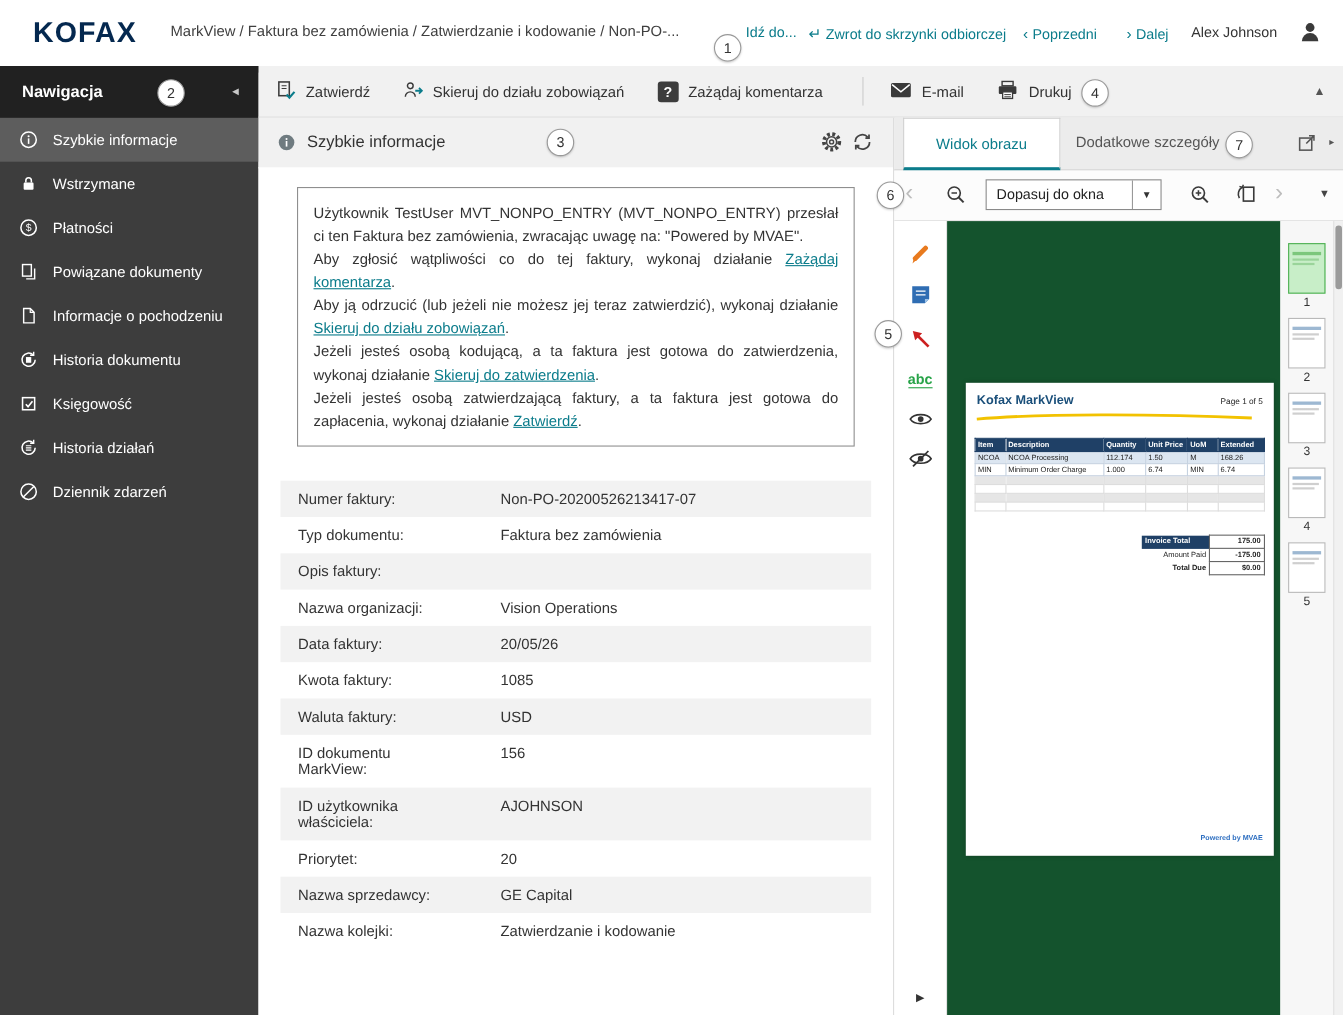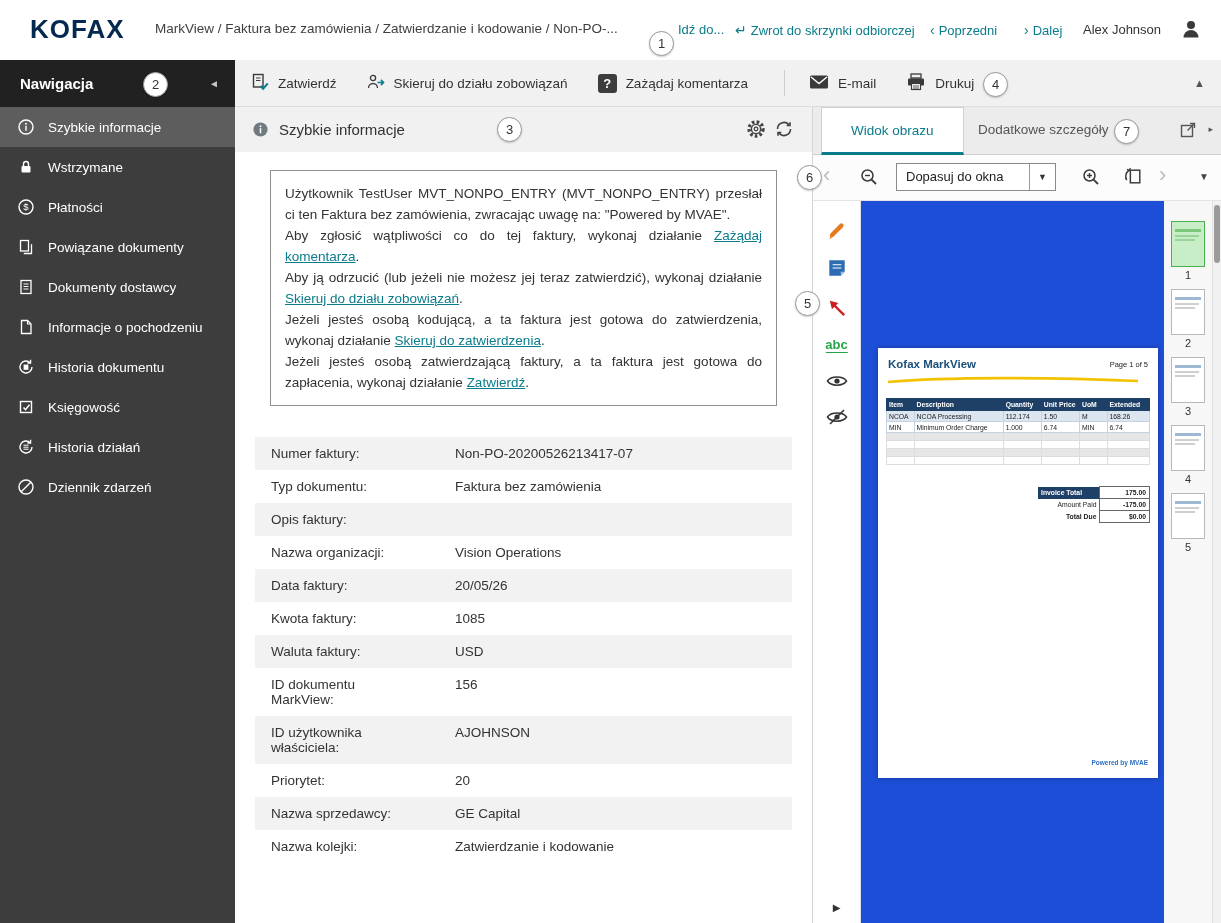--- a/index.html
+++ b/index.html
@@ -82,21 +82,21 @@
   .vt-rotate{position:absolute;left:310px;top:11px;width:21px;height:21px;cursor:pointer;}
   .vt-fwd{position:absolute;left:346px;top:7px;font-size:22px;color:#bdbdbd;cursor:pointer;}
   .vt-caret{position:absolute;left:386px;top:16px;font-size:10px;color:#444;cursor:pointer;}
 
   .vbody{position:absolute;left:0;top:94px;right:0;bottom:0;}
   .anno{position:absolute;left:0;top:0;width:48px;bottom:0;background:#fff;border-right:1px solid #e2e2e2;box-sizing:border-box;}
   .aicon{position:absolute;left:50%;transform:translateX(-50%);width:22px;height:22px;cursor:pointer;}
   .abc-label{font-size:13px;font-weight:bold;color:#27a348;border-bottom:1.5px solid #27a348;width:auto;height:auto;}
   .anno-expand{position:absolute;left:50%;transform:translateX(-50%);bottom:10px;font-size:10px;color:#333;cursor:pointer;}
 
-  .docarea{position:absolute;left:48px;top:0;right:57px;bottom:0;background:#1d4ed8;}
+  .docarea{position:absolute;left:48px;top:0;right:57px;bottom:0;background:#14532d;}
   .page{position:absolute;left:17px;top:147px;width:280px;height:430px;background:#fff;box-shadow:0 0 5px rgba(0,0,0,.3);}
   .brand{position:absolute;left:10px;top:10px;font-size:11.5px;font-weight:bold;color:#1a4f7a;}
   .swoosh{position:absolute;left:8px;top:24px;}
   .pagelabel{position:absolute;right:10px;top:12px;font-size:7.5px;color:#222;}
   .inv-table{position:absolute;left:8px;top:50px;width:264px;border-collapse:collapse;font-size:6.8px;table-layout:fixed;}
   .inv-table th{background:var(--tblblue);color:#fff;font-weight:bold;padding:2px;text-align:left;border:1px solid var(--tblblue);overflow:hidden;white-space:nowrap;}
   .inv-table td{padding:1.5px 2px;border:1px solid #c6d2e0;color:#222;overflow:hidden;white-space:nowrap;}
   .inv-table tr.r1{background:#dce6f1;}
   .inv-table tr.empty td{height:7px;border:1px solid #ddd;padding:0;}
   .inv-table tr.eg{background:#e6e6e6;}
@@ -179,29 +179,20 @@
       <span class="nav-label">Płatności</span>
     </div>
     <div class="nav-item">
       <span class="nav-icon">
           <svg viewBox="0 0 18 18">
             <rect x="3.5" y="2.5" width="8" height="10.5" fill="none" stroke="#fff" stroke-width="1.3"></rect>
             <path d="M6.8 15.5 h7.7 V6.2" fill="none" stroke="#fff" stroke-width="1.3"></path>
           </svg>
         </span>
       <span class="nav-label">Powiązane dokumenty</span>
-    </div>
-    <div class="nav-item">
-      <span class="nav-icon">
-          <svg viewBox="0 0 18 18">
-            <rect x="4" y="2.5" width="10" height="13" fill="none" stroke="#fff" stroke-width="1.3"></rect>
-            <path d="M6.5 6 h5 M6.5 8.5 h5 M6.5 11 h5" stroke="#fff" stroke-width="1"></path>
-          </svg>
-        </span>
-      <span class="nav-label">Dokumenty dostawcy</span>
     </div>
     <div class="nav-item">
       <span class="nav-icon">
           <svg viewBox="0 0 18 18">
             <path d="M4.5 2.5 h6 l3.5 3.5 V15.5 h-9.5 z" fill="none" stroke="#fff" stroke-width="1.3"></path>
             <path d="M10.5 2.5 V6 h3.5" fill="none" stroke="#fff" stroke-width="1.1"></path>
           </svg>
         </span>
       <span class="nav-label">Informacje o pochodzeniu</span>
     </div>

